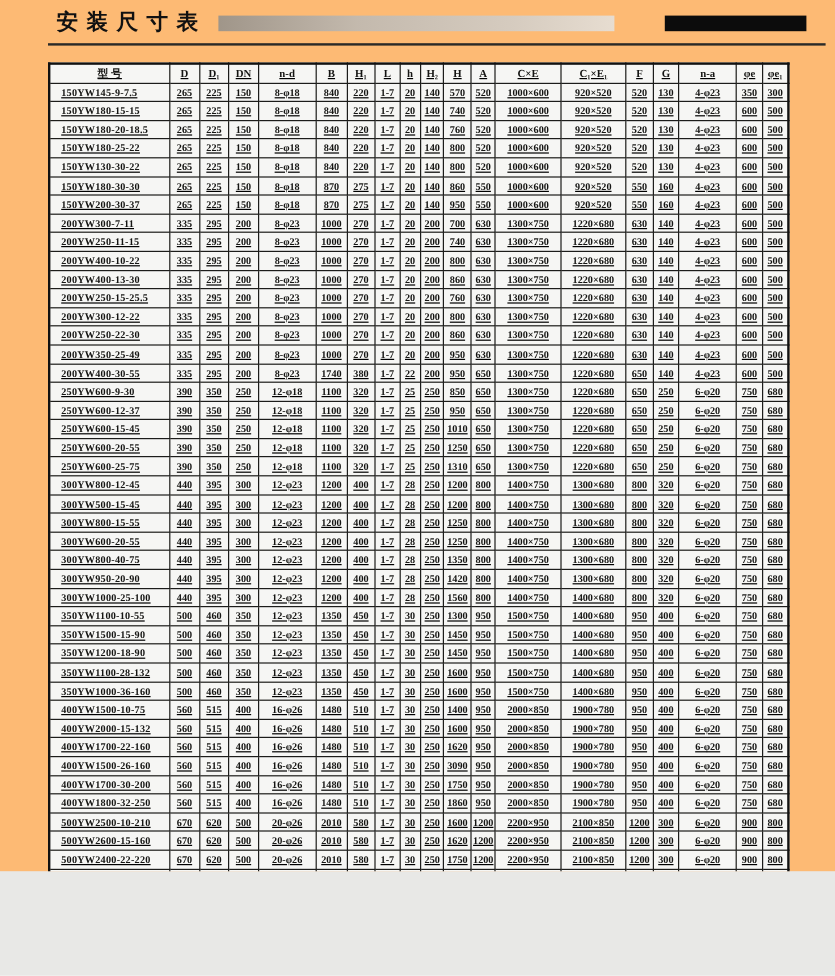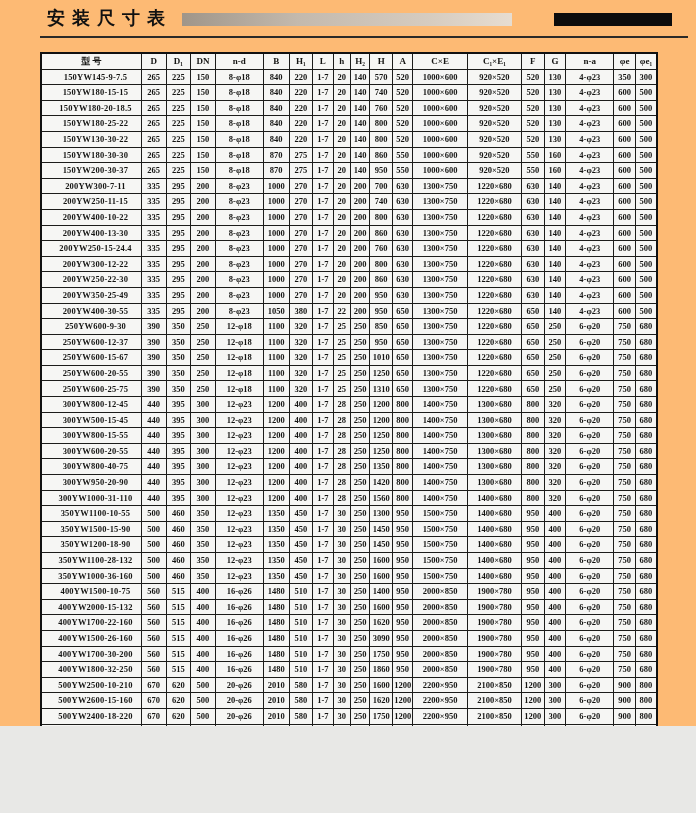--- a/index.html
+++ b/index.html
@@ -25,32 +25,33 @@
   .title-rule{
     position:absolute;top:36px;left:40px;width:648px;height:0;
     border:none;border-top:2px solid #2a2a28;margin:0;
   }
   
   table.dim{
     position:absolute;top:52px;left:40px;width:618px;
     border-collapse:collapse;table-layout:fixed;
     background:#f6f6f4;
     border:2px solid #111;
+    text-decoration:underline;
   }
   table.dim th,table.dim td{
     border:1px solid #1c1c1a;
     height:14.6px;
     padding:0 1px;
     font-size:8.5px;line-height:1;
     font-weight:700;color:#151513;
     text-align:center;vertical-align:middle;
     overflow:hidden;white-space:nowrap;
   }
   table.dim th{font-size:9px;}
-  table.dim td.model{text-align:center;padding-left:9px;letter-spacing:.2px;}
+  table.dim td.model{text-align:left;padding-left:9px;letter-spacing:.2px;}
   
   .footer{
     position:absolute;top:803px;left:575px;
     display:flex;align-items:stretch;
     border:2px solid #111;background:#f6f6f4;height:22px;
     font-family:"Liberation Sans","DejaVu Sans",sans-serif;
   }
   .footer .f-label{
     padding:3px 6px 0 6px;font-size:10px;font-weight:700;color:#222;white-space:nowrap;
   }
@@ -341,21 +342,21 @@
           <td>630</td>
           <td>1300×750</td>
           <td>1220×680</td>
           <td>630</td>
           <td>140</td>
           <td>4-φ23</td>
           <td>600</td>
           <td>500</td>
         </tr>
         <tr>
-          <td class="model">200YW250-15-24.4</td>
+          <td class="model">200YW250-15-25.5</td>
           <td>335</td>
           <td>295</td>
           <td>200</td>
           <td>8-φ23</td>
           <td>1000</td>
           <td>270</td>
           <td>1-7</td>
           <td>20</td>
           <td>200</td>
           <td>760</td>
@@ -430,21 +431,21 @@
           <td>4-φ23</td>
           <td>600</td>
           <td>500</td>
         </tr>
         <tr>
           <td class="model">200YW400-30-55</td>
           <td>335</td>
           <td>295</td>
           <td>200</td>
           <td>8-φ23</td>
-          <td>1050</td>
+          <td>1740</td>
           <td>380</td>
           <td>1-7</td>
           <td>22</td>
           <td>200</td>
           <td>950</td>
           <td>650</td>
           <td>1300×750</td>
           <td>1220×680</td>
           <td>650</td>
           <td>140</td>
@@ -488,21 +489,21 @@
           <td>650</td>
           <td>1300×750</td>
           <td>1220×680</td>
           <td>650</td>
           <td>250</td>
           <td>6-φ20</td>
           <td>750</td>
           <td>680</td>
         </tr>
         <tr>
-          <td class="model">250YW600-15-67</td>
+          <td class="model">250YW600-15-45</td>
           <td>390</td>
           <td>350</td>
           <td>250</td>
           <td>12-φ18</td>
           <td>1100</td>
           <td>320</td>
           <td>1-7</td>
           <td>25</td>
           <td>250</td>
           <td>1010</td>
@@ -677,21 +678,21 @@
           <td>800</td>
           <td>1400×750</td>
           <td>1300×680</td>
           <td>800</td>
           <td>320</td>
           <td>6-φ20</td>
           <td>750</td>
           <td>680</td>
         </tr>
         <tr>
-          <td class="model">300YW1000-31-110</td>
+          <td class="model">300YW1000-25-100</td>
           <td>440</td>
           <td>395</td>
           <td>300</td>
           <td>12-φ23</td>
           <td>1200</td>
           <td>400</td>
           <td>1-7</td>
           <td>28</td>
           <td>250</td>
           <td>1560</td>
@@ -971,21 +972,21 @@
           <td>1200</td>
           <td>2200×950</td>
           <td>2100×850</td>
           <td>1200</td>
           <td>300</td>
           <td>6-φ20</td>
           <td>900</td>
           <td>800</td>
         </tr>
         <tr>
-          <td class="model">500YW2400-18-220</td>
+          <td class="model">500YW2400-22-220</td>
           <td>670</td>
           <td>620</td>
           <td>500</td>
           <td>20-φ26</td>
           <td>2010</td>
           <td>580</td>
           <td>1-7</td>
           <td>30</td>
           <td>250</td>
           <td>1750</td>

